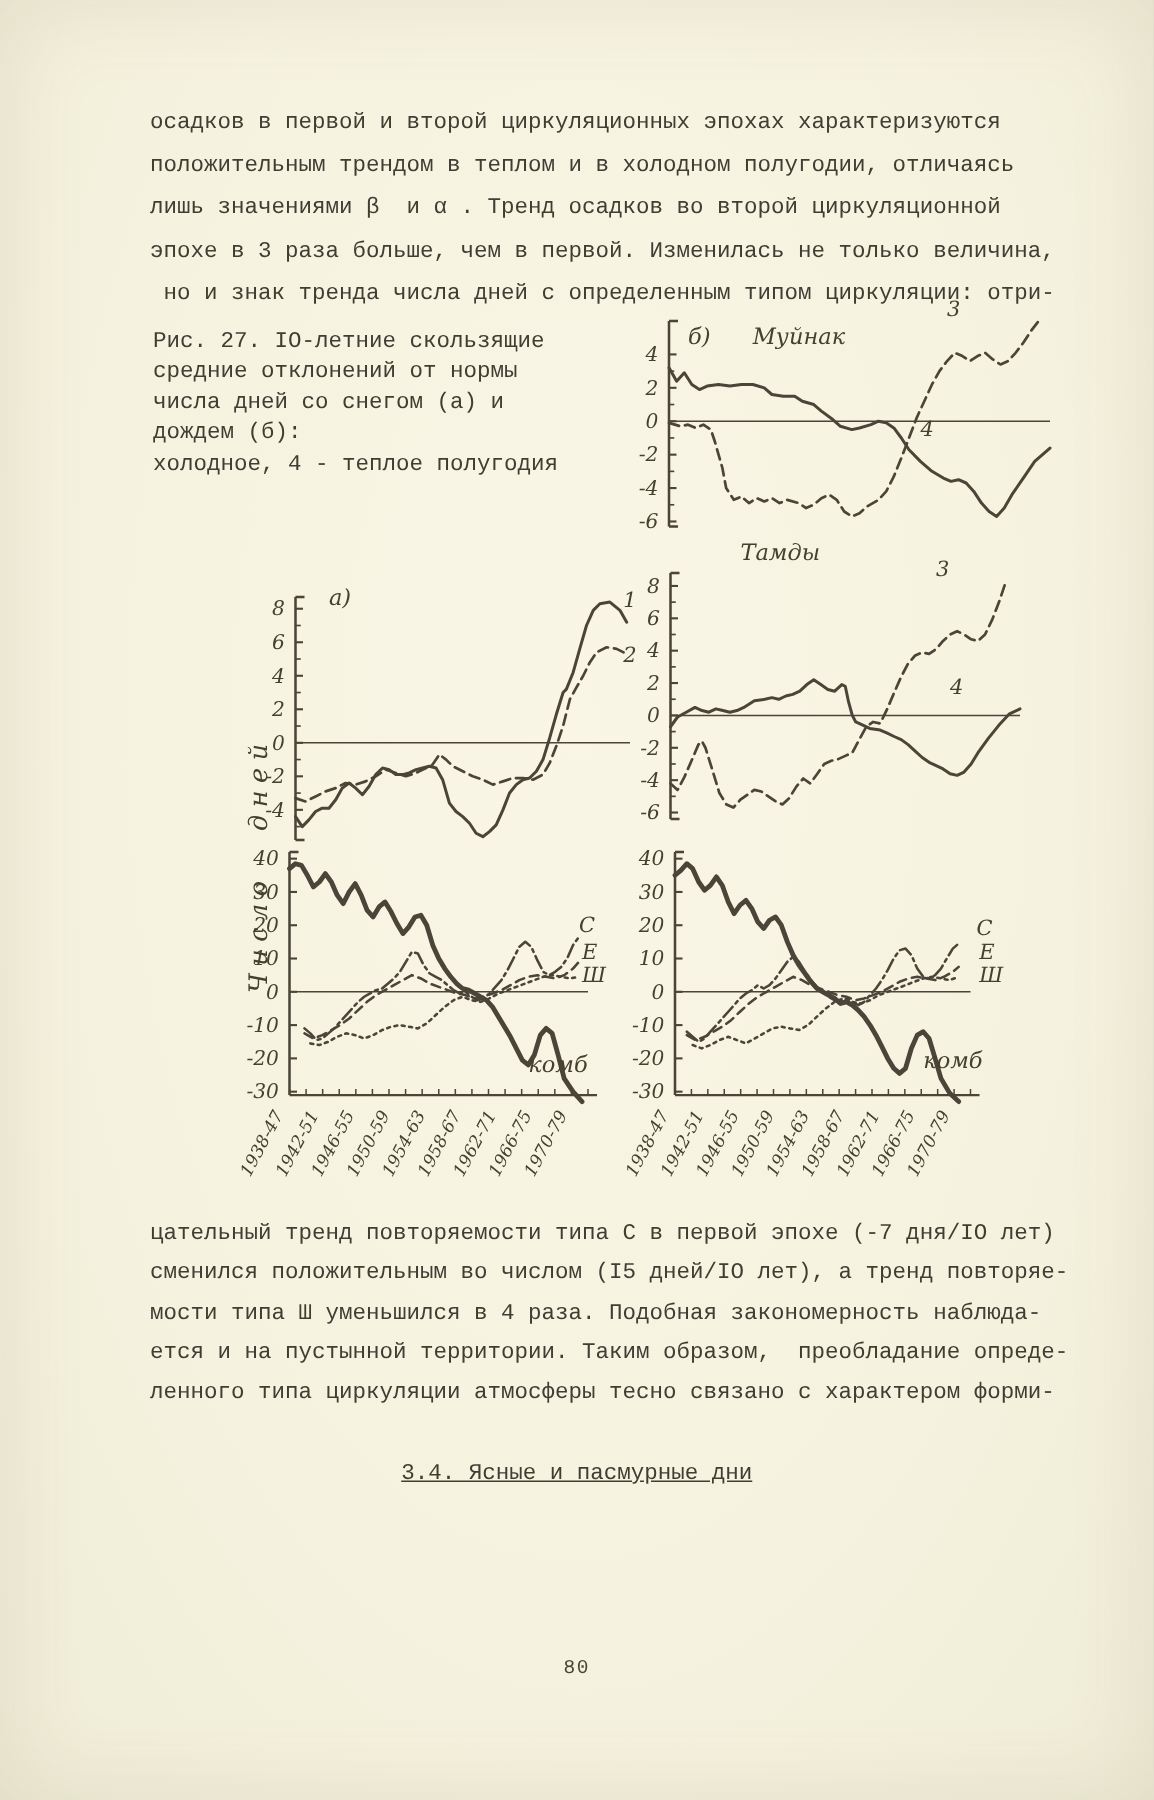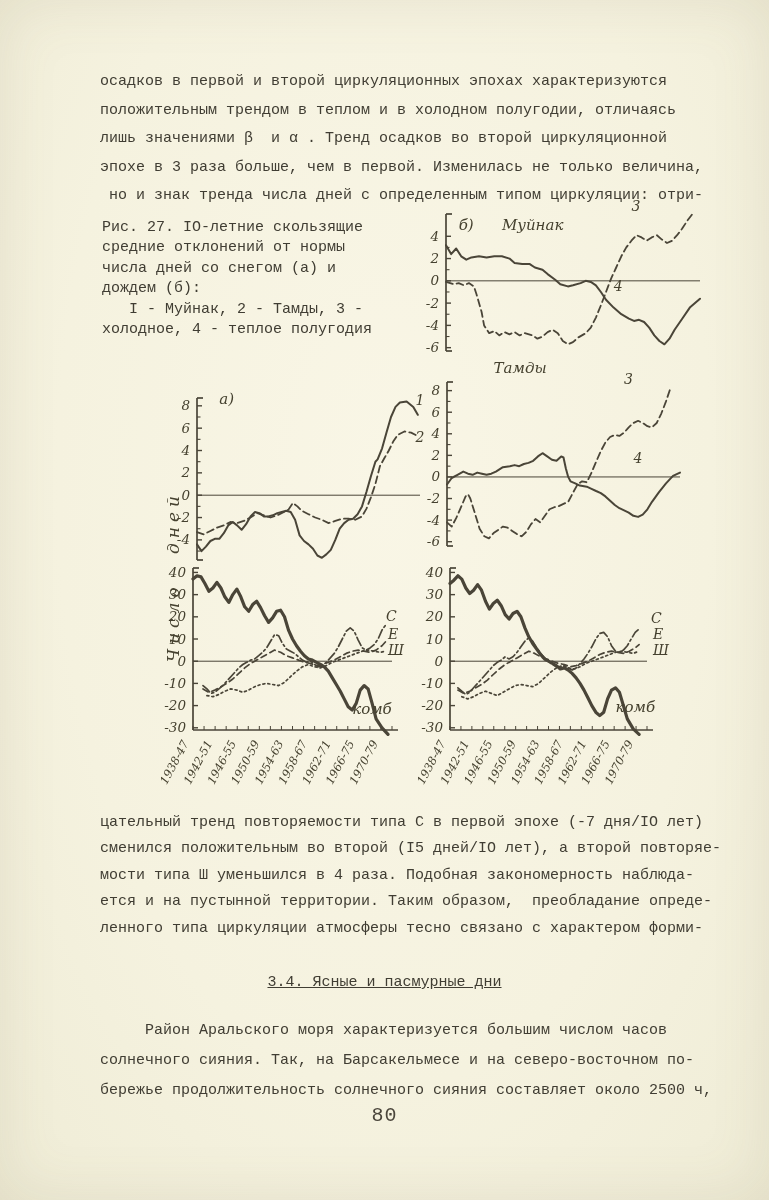--- a/index.html
+++ b/index.html
@@ -17,21 +17,21 @@
   .p-top .line{line-height:28.5px;}
   .p-caption .line{line-height:20.4px;}
   .p-mid .line{line-height:26.4px;}
   .p-final .line{line-height:30px;}
   .heading{
     position:absolute;left:0;top:974px;width:100%;text-align:center;
     font-size:15px;white-space:pre;text-decoration:underline;
   }
   .page-number{
     position:absolute;left:0;top:1104px;width:100%;text-align:center;
-    font-size:20px;letter-spacing:1px;color:#4b463c;
+    font-size:13px;letter-spacing:1px;color:#4b463c;
   }
   .chart{position:absolute;overflow:visible;}
   svg text{fill:#45412f;font-family:"DejaVu Serif", serif;font-style:italic;}
   svg .tick-label{font-size:13.5px;}
   svg .xtick-label{font-size:11.5px;}
   svg .chart-label{font-size:14px;}
   svg .chart-label.big{font-size:15px;}
   .ylabel{
     position:absolute;left:163px;top:662px;
     transform:rotate(-90deg);transform-origin:0 0;
@@ -53,21 +53,20 @@
       <div class="line">эпохе в 3 раза больше, чем в первой. Изменилась не только величина,</div>
       <div class="line"> но и знак тренда числа дней с определенным типом циркуляции: отри-</div>
     </div>
 
   <div class="para p-caption" style="left:102px;top:218px;">
 
   <div class="line">Рис. 27. IO-летние скользящие</div>
       <div class="line">средние отклонений от нормы</div>
       <div class="line">числа дней со снегом (а) и</div>
       <div class="line">дождем (б):</div>
-      <div class="line">   I - Муйнак, 2 - Тамды, 3 -</div>
       <div class="line">холодное, 4 - теплое полугодия</div>
     </div>
 
   <svg class="chart" width="310" height="168" style="left:415px;top:196px;">
       <line x1="31" y1="18" x2="31" y2="155" stroke="#4a4538" stroke-width="1.7"></line>
       <line x1="31" y1="18" x2="37" y2="18" stroke="#4a4538" stroke-width="1.7"></line>
       <line x1="31" y1="155" x2="37" y2="155" stroke="#4a4538" stroke-width="1.7"></line>
       <line x1="31" y1="40.27642276422765" x2="36" y2="40.27642276422765" stroke="#4a4538" stroke-width="1.4"></line>
       <text x="24" y="44.77642276422765" text-anchor="end" class="tick-label">4</text>
       <line x1="31" y1="62.552845528455286" x2="36" y2="62.552845528455286" stroke="#4a4538" stroke-width="1.4"></line>
@@ -278,30 +277,24 @@
       <text x="240.91" y="79.01369863013699" class="chart-label">Е</text>
       <text x="240.91" y="94.54794520547945" class="chart-label">Ш</text>
       <text x="203.48" y="152.24657534246575" class="chart-label big">комб</text>
     </svg>
 
   <div class="ylabel">Число дней</div>
 
   <div class="para p-mid" style="left:100px;top:810px;">
 
   <div class="line">цательный тренд повторяемости типа С в первой эпохе (-7 дня/IO лет)</div>
-      <div class="line">сменился положительным во второй (I5 дней/IO лет), а второй повторяе-</div>
+      <div class="line">сменился положительным во числом (I5 дней/IO лет), а тренд повторяе-</div>
       <div class="line">мости типа Ш уменьшился в 4 раза. Подобная закономерность наблюда-</div>
       <div class="line">ется и на пустынной территории. Таким образом,  преобладание опреде-</div>
       <div class="line">ленного типа циркуляции атмосферы тесно связано с характером форми-</div>
     </div>
 
   <div class="heading">3.4. Ясные и пасмурные дни</div>
 
-  <div class="para p-final" style="left:100px;top:1016px;">
-
-  <div class="line">     Район Аральского моря характеризуется большим числом часов</div>
-      <div class="line">солнечного сияния. Так, на Барсакельмесе и на северо-восточном по-</div>
-      <div class="line">бережье продолжительность солнечного сияния составляет около 2500 ч,</div>
-    </div>
 
   <div class="page-number">80</div>
 
 </div>
 
 </body></html>

